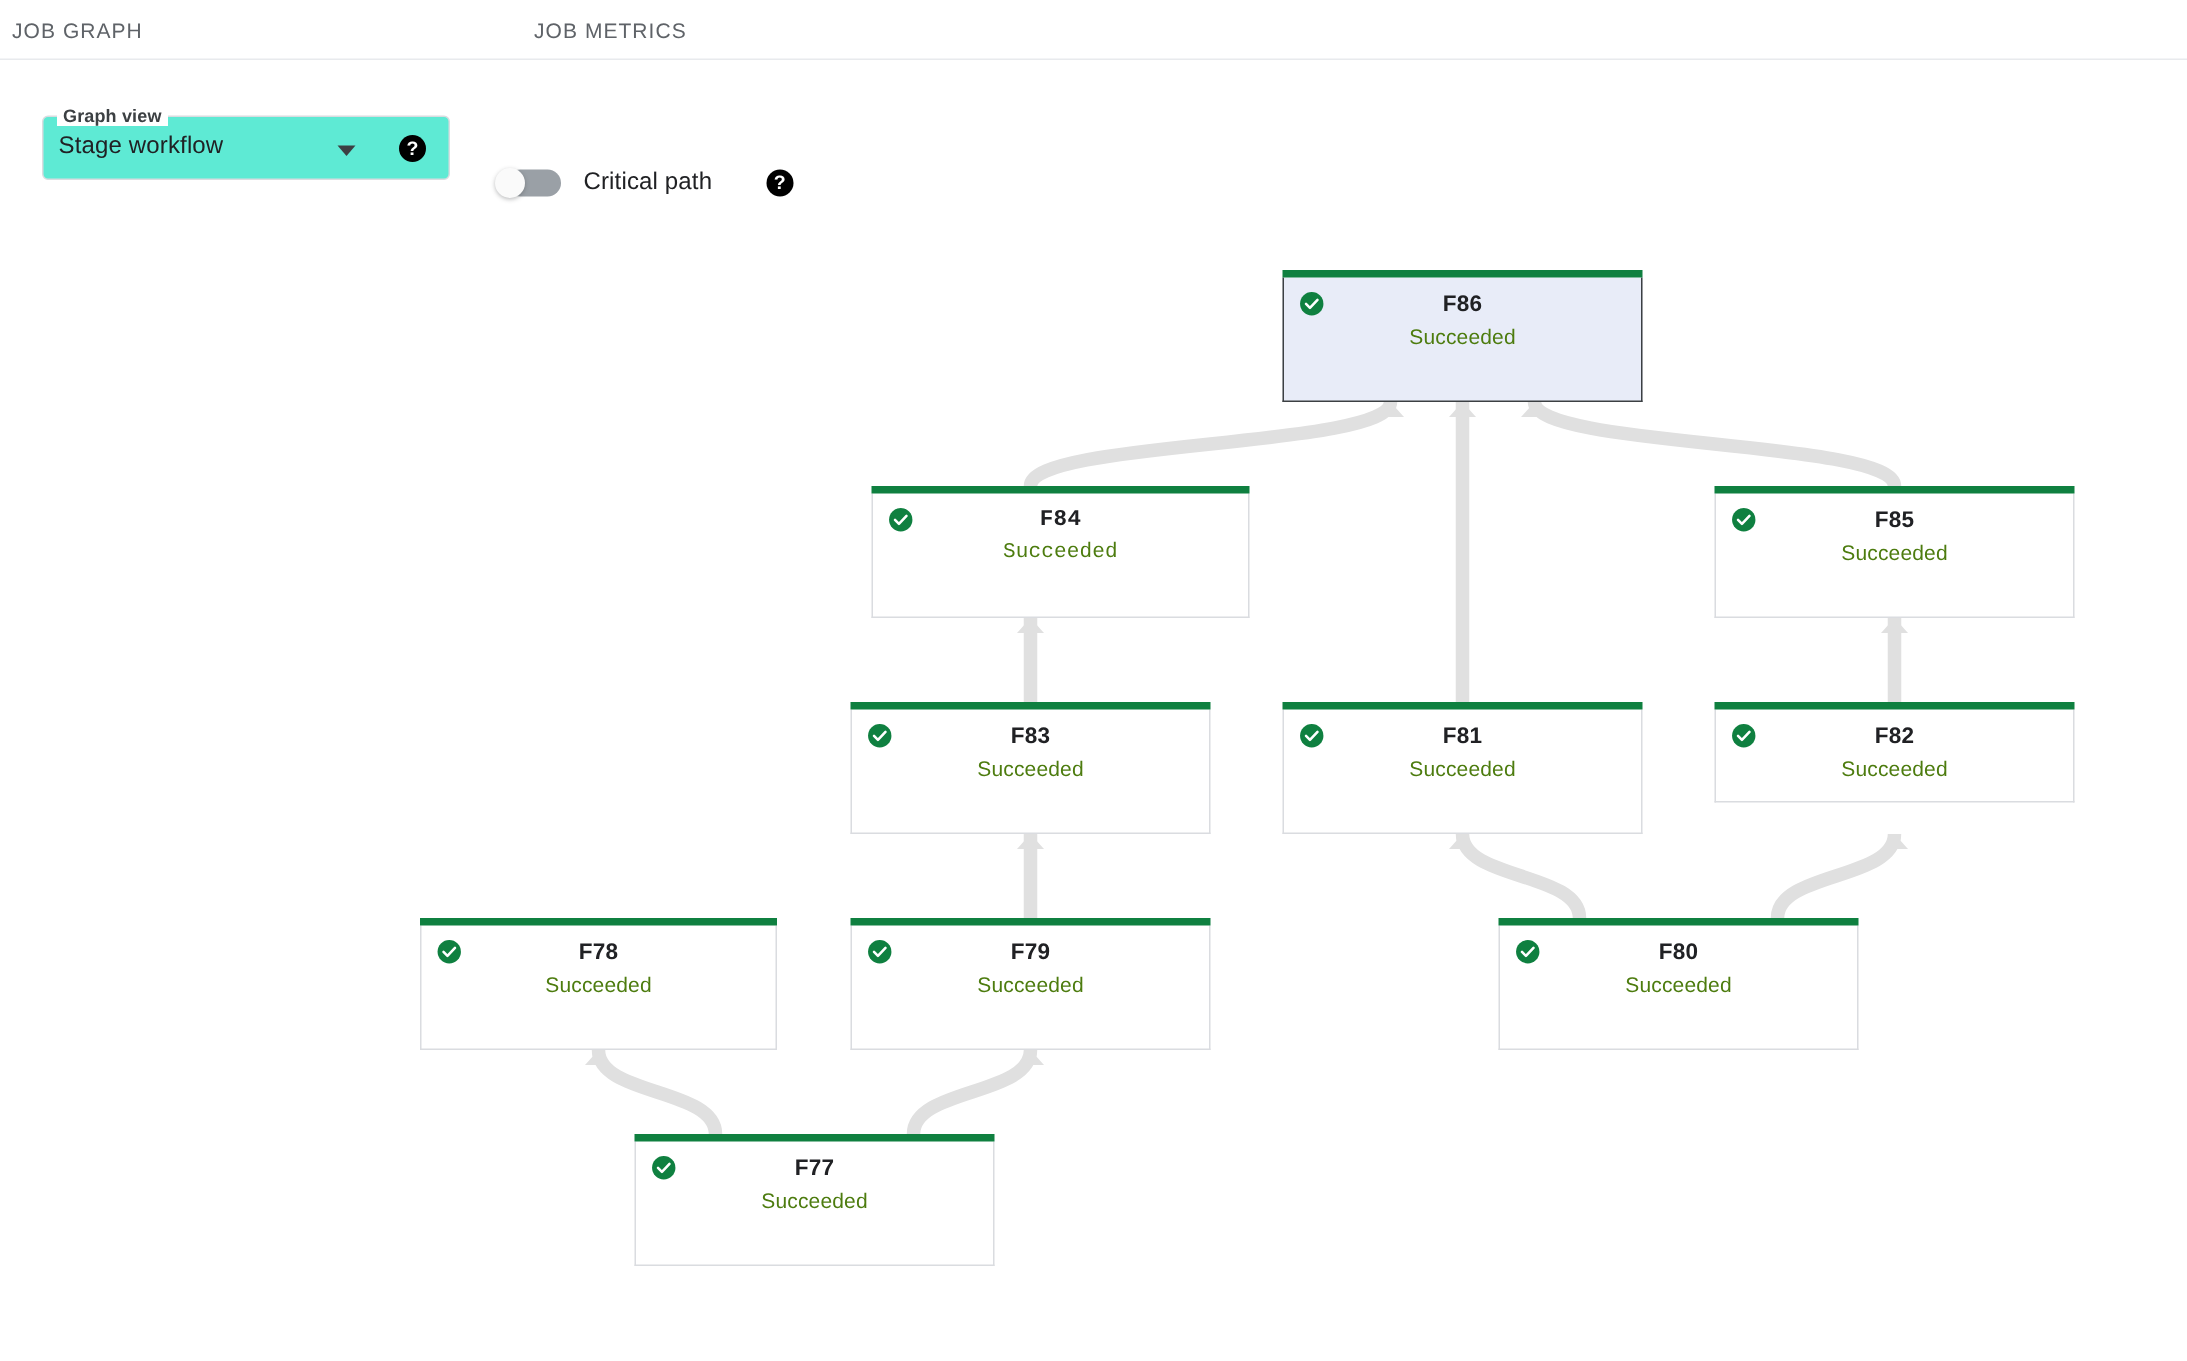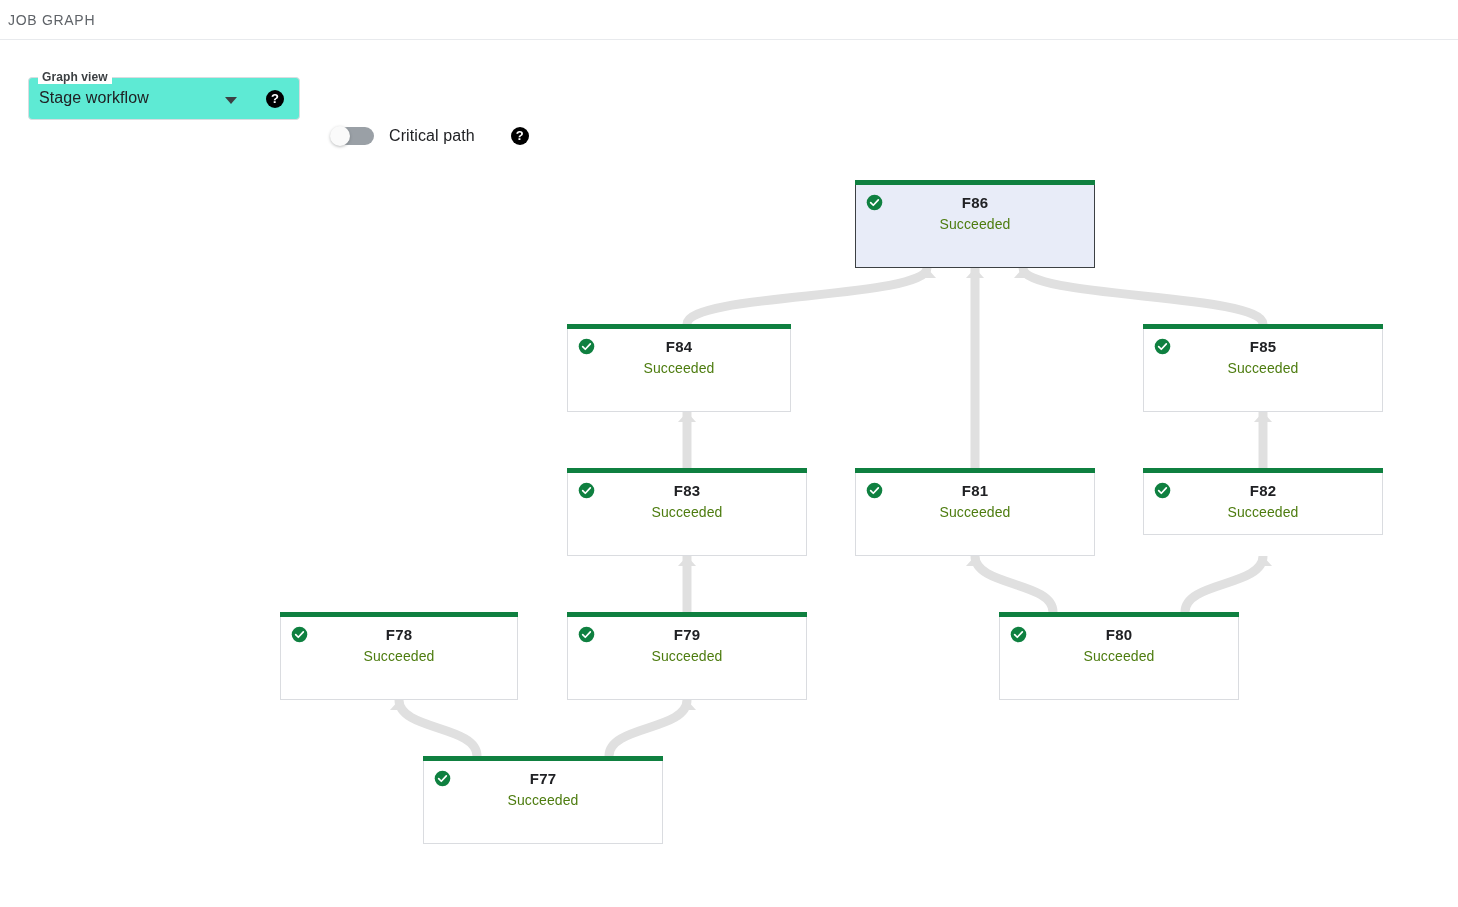--- a/index.html
+++ b/index.html
@@ -117,21 +117,21 @@
     text-align: center;
     display: inline-block;
     cursor: pointer;
     font-family: "Liberation Sans", sans-serif;
   }
   #select-help { position: absolute; right: 15px; top: 12px; }
 
   .toggle-group {
     position: absolute;
     left: 330px;
-    top: 86px;
+    top: 72px;
     display: flex;
     align-items: center;
   }
   .switch {
     position: relative;
     width: 44px;
     height: 20px;
     cursor: pointer;
     flex: none;
   }
@@ -223,20 +223,23 @@
     border: 1px solid #3c4043;
     border-top: none;
   }
 </style>
 </head>
 <body>
 
 <div class="tabbar">
   <div class="tab" id="tab-job-graph">
     <span>JOB GRAPH</span>
+  </div>
+  <div class="tab" id="tab-job-metrics">
+    <span>JOB METRICS</span>
   </div>
 </div>
 
 <div class="controls">
 
   <div class="select-outline">
     <span class="select-legend">Graph view</span>
     <span class="select-value">Stage workflow</span>
     <span class="select-arrow"></span>
     <span class="help-icon" id="select-help">?</span>
@@ -279,21 +282,21 @@
   <div id="node-layer">
       <div class="node selected" style="left: 855px; top: 185px; width: 240px; height: 83px; padding-left: 37px;">
         <div class="topbar" style="background: rgb(15, 128, 64);"></div>
         <svg class="status-icon" viewBox="0 0 24 24">
           <circle cx="12" cy="12" r="11" fill="#0f8040"></circle>
           <path d="M6.6 12.2 L10.3 15.9 L17.4 8.3" fill="none" stroke="#ffffff" stroke-width="2.4" stroke-linecap="round" stroke-linejoin="round"></path>
         </svg>
         <div class="title">F86</div>
         <div class="status-text">Succeeded</div>
       </div>
-      <div class="node" style="left: 567px; top: 329px; width: 224px; height: 83px;">
+      <div class="node" style="left: 581px; top: 329px; width: 252px; height: 83px; font-family: Liberation Mono, monospace;">
         <div class="topbar" style="background: rgb(15, 128, 64);"></div>
         <svg class="status-icon" viewBox="0 0 24 24">
           <circle cx="12" cy="12" r="11" fill="#0f8040"></circle>
           <path d="M6.6 12.2 L10.3 15.9 L17.4 8.3" fill="none" stroke="#ffffff" stroke-width="2.4" stroke-linecap="round" stroke-linejoin="round"></path>
         </svg>
         <div class="title">F84</div>
         <div class="status-text">Succeeded</div>
       </div>
       <div class="node" style="left: 1143px; top: 329px; width: 240px; height: 83px;">
         <div class="topbar" style="background: rgb(15, 128, 64);"></div>

